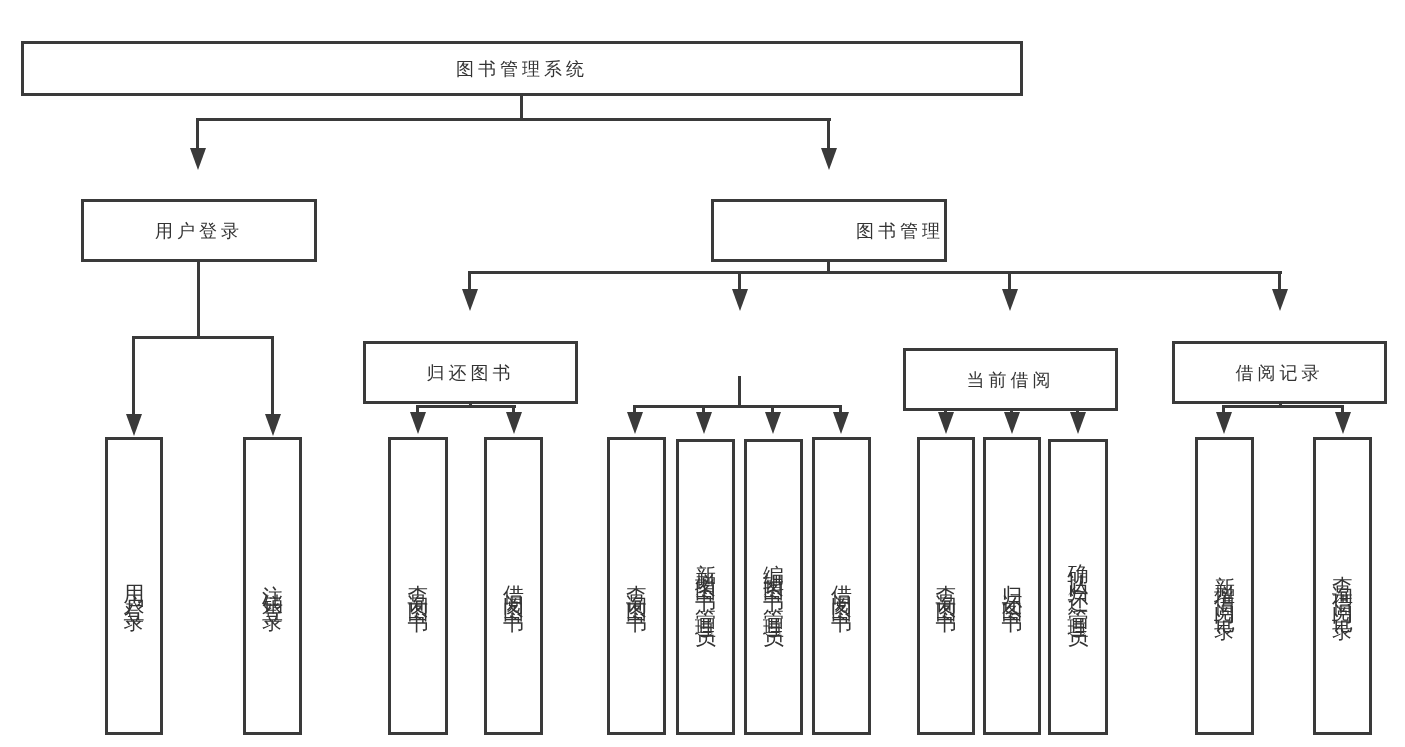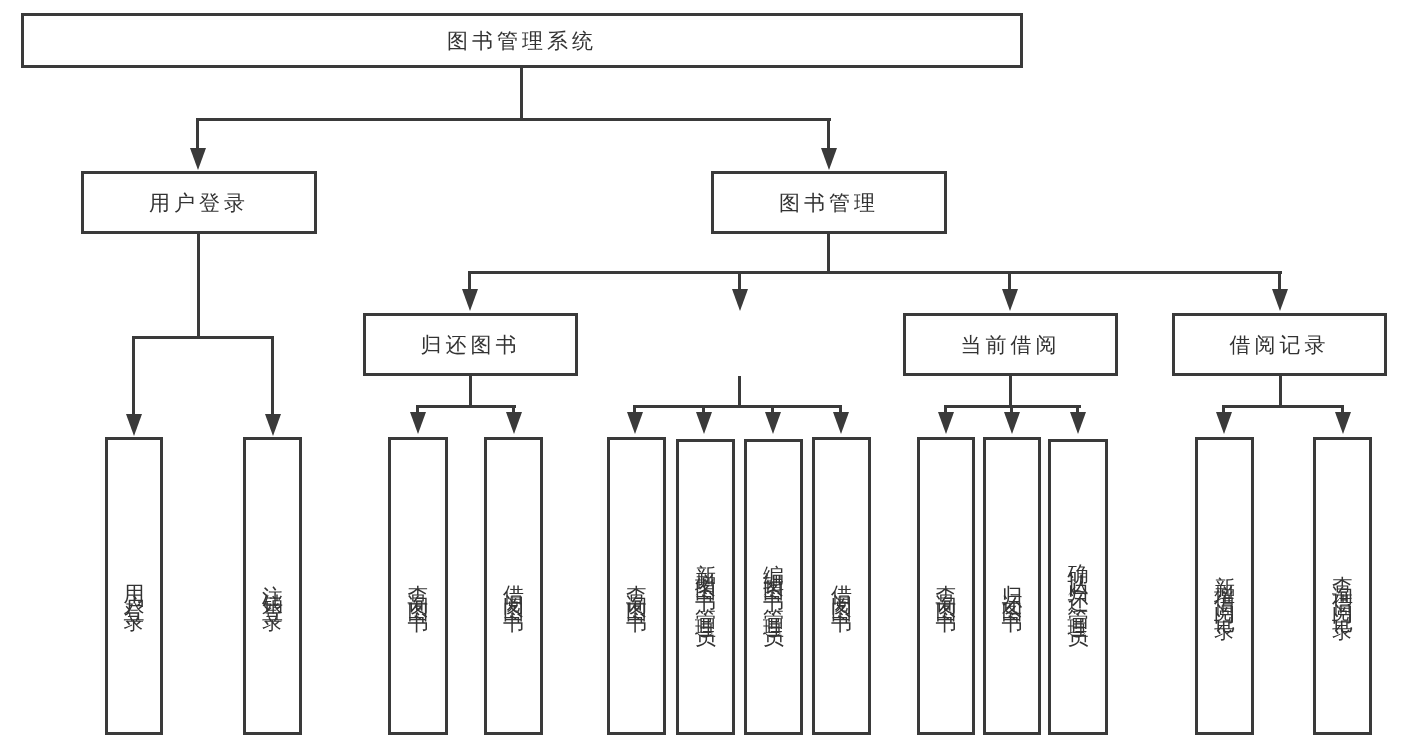--- a/index.html
+++ b/index.html
@@ -22,22 +22,23 @@
     position: absolute;
     box-sizing: border-box;
     border: 3px solid var(--border);
     background: #ffffff;
     display: flex;
     align-items: center;
     justify-content: center;
     color: var(--text);
   }
   .node.h {
-    font-size: 21px;
+    font-size: 18px;
     letter-spacing: 4px;
+    margin-top: 28px;
   }
   .node.h span { white-space: nowrap; }
   .node.v {
     writing-mode: vertical-rl;
     text-orientation: mixed;
     font-size: 21px;
     letter-spacing: 9px;
   }
   .node.v span { display: block; }
   .seg {
@@ -119,27 +120,27 @@
     <div class="arrow" style="left: 1004px; top: 412px;"></div>
     <div class="arrow" style="left: 1070px; top: 412px;"></div>
     <div class="arrow" style="left: 1216px; top: 412px;"></div>
     <div class="arrow" style="left: 1335px; top: 412px;"></div>
     <div class="node h" style="left: 21px; top: 13px; width: 1002px; height: 55px;">
       <span>图书管理系统</span>
     </div>
     <div class="node h" style="left: 81px; top: 171px; width: 236px; height: 63px;">
       <span>用户登录</span>
     </div>
-    <div class="node h" style="left: 711px; top: 171px; width: 236px; height: 63px;">
+    <div class="node h" style="left: 711px; top: 171px; width: 236px; height: 63px; justify-content: flex-end;">
       <span>图书管理</span>
     </div>
     <div class="node h" style="left: 363px; top: 313px; width: 215px; height: 63px;">
       <span>归还图书</span>
     </div>
-    <div class="node h" style="left: 903px; top: 313px; width: 215px; height: 63px;">
+    <div class="node h" style="left: 903px; top: 320px; width: 215px; height: 63px;">
       <span>当前借阅</span>
     </div>
     <div class="node h" style="left: 1172px; top: 313px; width: 215px; height: 63px;">
       <span>借阅记录</span>
     </div>
     <div class="node v" style="left: 105px; top: 437px; width: 58px; height: 298px;">
       <span>用户登录</span>
     </div>
     <div class="node v" style="left: 243px; top: 437px; width: 59px; height: 298px;">
       <span>注销登录</span>

